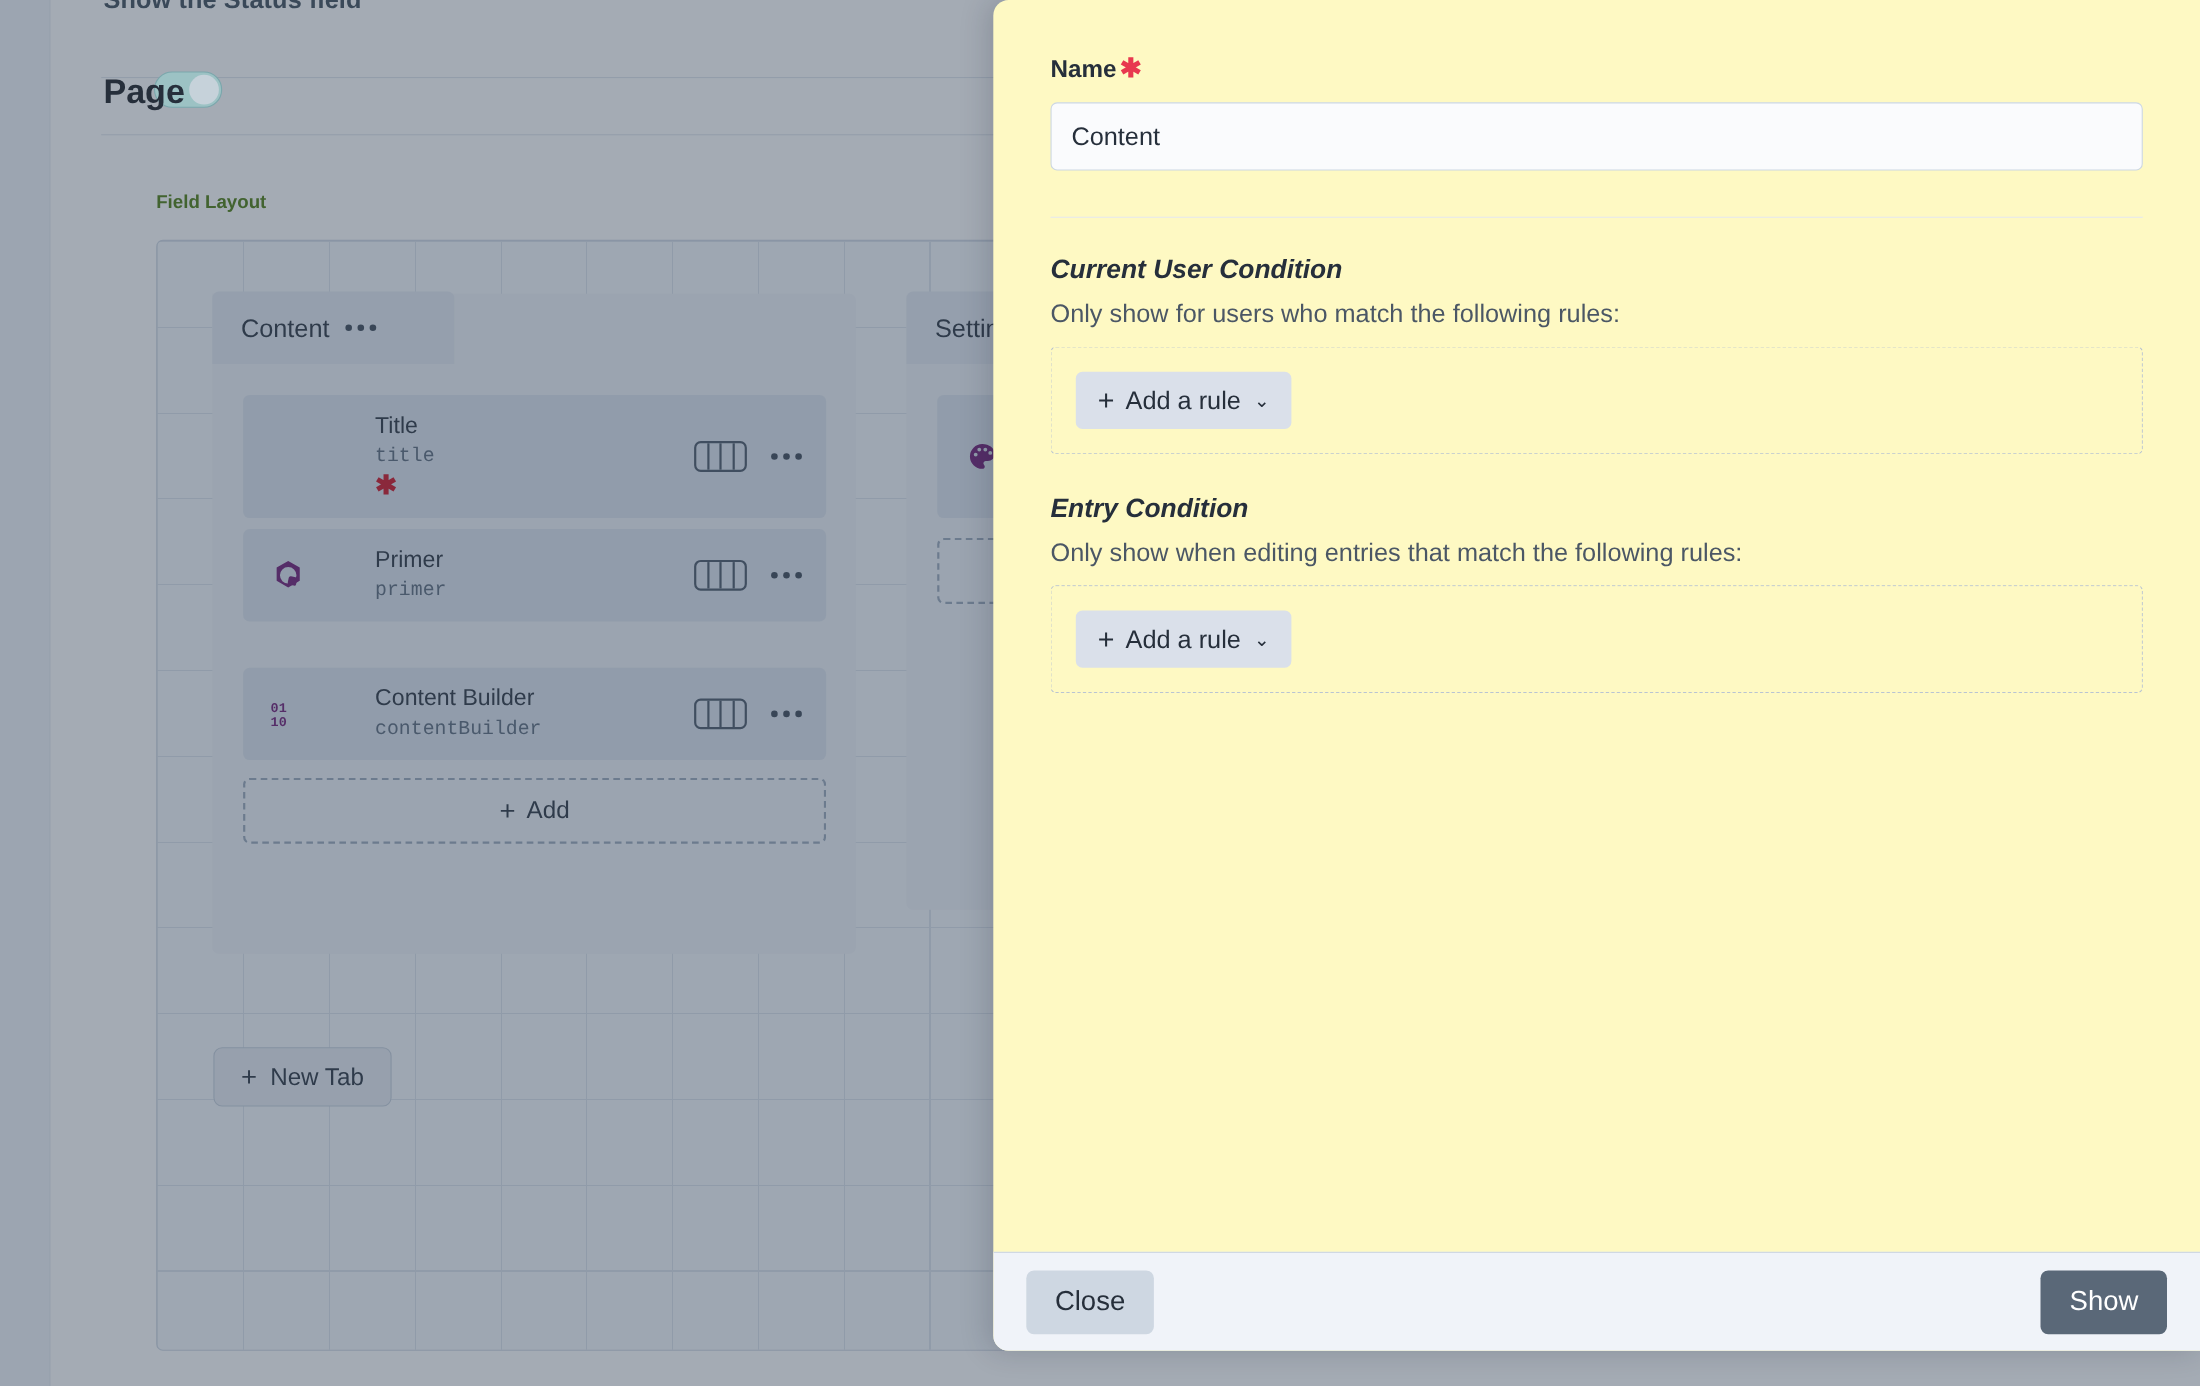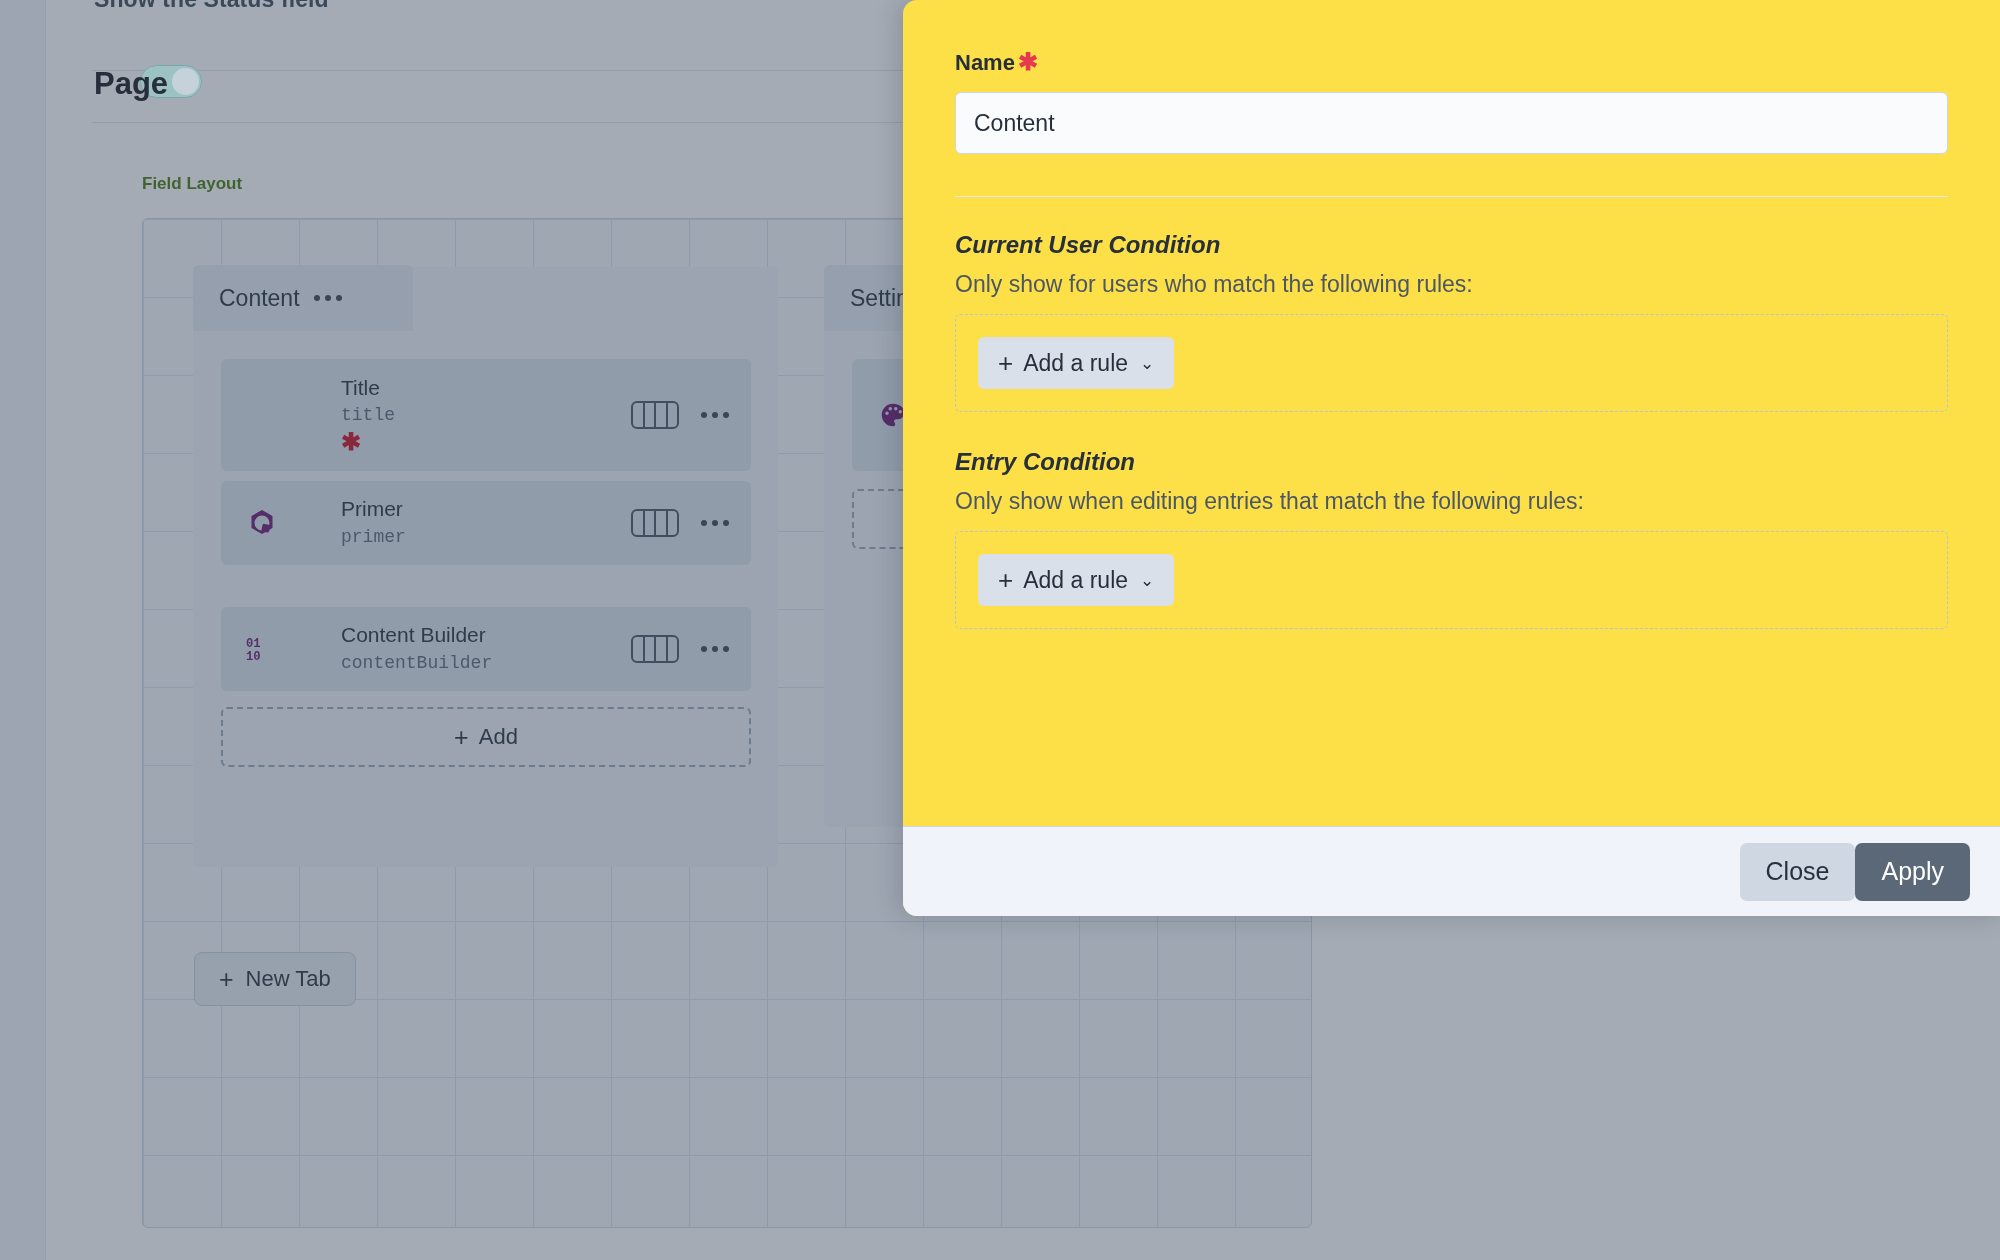--- a/index.html
+++ b/index.html
@@ -259,22 +259,22 @@
     inset: 0;
     background: rgba(53, 68, 88, 0.45);
   }
 
   
   .slideout {
     position: absolute;
     left: 903px;
     top: 0;
     width: 1097px;
-    height: 916px;
-    background: #fde047;
+    height: 1228px;
+    background: #fef9c3;
     border-top-left-radius: 14px;
     border-bottom-left-radius: 14px;
     box-shadow: -4px 0 26px rgba(20,30,45,.18);
     overflow: hidden;
   }
   .so-body {
     position: absolute;
     left: 0; right: 0;
     top: 0;
     bottom: 90px;
@@ -346,21 +346,21 @@
   .rule-btn .chev { font-size: 17px; margin-left: 2px; }
 
   .so-footer {
     position: absolute;
     left: 0; right: 0; bottom: 0;
     height: 90px;
     background: #f0f3f9;
     border-top: 1px solid #ccd5e0;
     display: flex;
     align-items: center;
-    justify-content: flex-end;
+    justify-content: space-between;
     padding: 0 30px;
   }
   .btn {
     height: 58px;
     padding: 0 26px;
     border: 0;
     border-radius: 7px;
     font-size: 25px;
     font-family: "Liberation Sans", sans-serif;
     cursor: pointer;
@@ -554,16 +554,16 @@
         <span class="plus">+</span>
         <span>Add a rule</span>
         <span class="chev">⌄</span>
       </button>
     </div>
 
   </div>
 
   <div class="so-footer">
     <button class="btn btn-close">Close</button>
-    <button class="btn btn-apply">Apply</button>
+    <button class="btn btn-apply">Show</button>
   </div>
 
 </div>
 
 </body></html>

